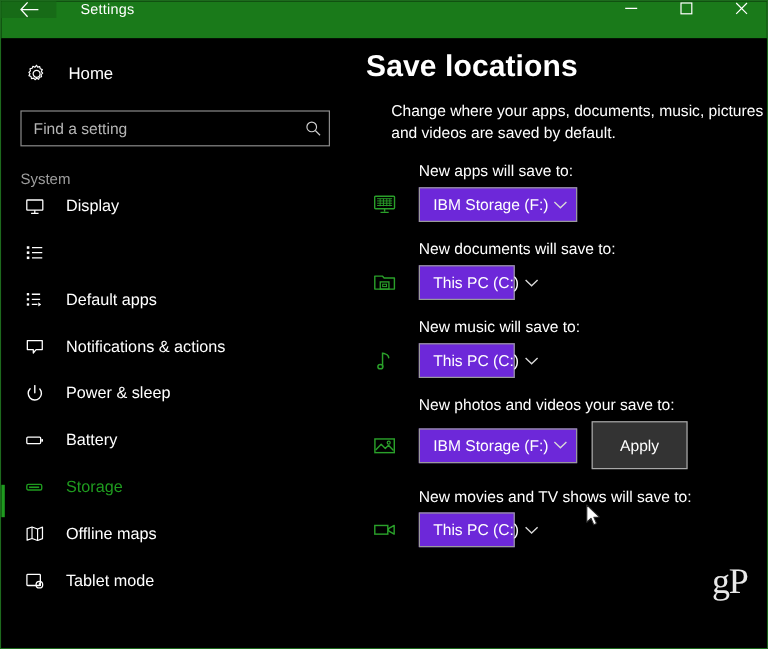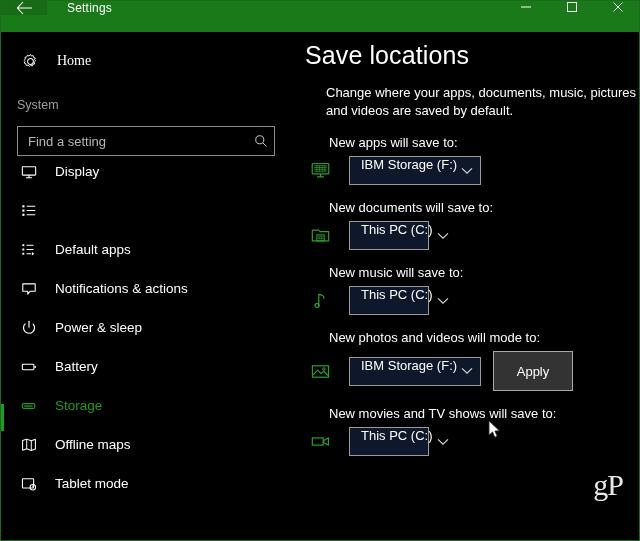--- a/index.html
+++ b/index.html
@@ -66,21 +66,20 @@
     width: 290px; height: 510px;
     background: #000000;
     padding-top: 12px;
   }
   .home-row {
     display: flex;
     align-items: center;
     height: 34px;
     padding-left: 16px;
     cursor: pointer;
-    font-family: Liberation Serif, serif;
   }
   .home-row .ico {
     width: 26px;
     display: flex; align-items: center; justify-content: center;
     color: #ffffff;
   }
   .home-row .lbl {
     margin-left: 14px;
     color: #ffffff;
     font-size: 14px;
@@ -148,57 +147,58 @@
     position: absolute;
     left: 290px; top: 31px;
     width: 350px; height: 510px;
     background: #000000;
     padding: 9px 0 0 14px;
     overflow: hidden;
   }
   #page-title {
     color: #ffffff;
     font-size: 25px;
-    font-weight: normal;
+    font-weight: bold;
     letter-spacing: .1px;
   }
   #page-desc {
     color: #ffffff;
     font-size: 13px;
     line-height: 18px;
     margin-top: 14px;
     width: 318px;
     margin-left: 21px;
   }
 
   .save-group { margin-top: 15px; }
   .save-label {
     color: #ffffff;
     font-size: 13px;
-    margin-left: 24px;
+    margin-left: 44px;
     margin-bottom: 6px;
   }
   .save-row {
     display: flex;
     align-items: center;
   }
   .save-ico {
     width: 30px;
     height: 26px;
     display: flex;
     align-items: center;
     justify-content: center;
     color: #2aa02a;
     margin-right: 14px;
   }
   .combo {
     height: 29px;
     border: 1px solid #9a9a9a;
-    background: #0f172a;
-    display: flex;
+    background: #6d28d9;
+    display: flex;
+    align-items: center;
     padding: 0 8px 0 11px;
     cursor: pointer;
   }
   .combo.wide { width: 132px; }
   .combo.narrow { width: 80px; }
   .combo .cval {
     color: #ffffff;
     font-size: 13px;
     flex: 1 1 auto;
     white-space: nowrap;
@@ -269,31 +269,31 @@
     <div class="home-row">
       <span class="ico">
         <svg width="17" height="17" viewBox="0 0 20 20">
           <path d="M10 6.6a3.4 3.4 0 100 6.8 3.4 3.4 0 000-6.8z" fill="none" stroke="#ffffff" stroke-width="1.2"></path>
           <path d="M10 1.6l1 1.9 2.1-.5.5 2.1 2 .8-1 1.9 1.4 1.6-1.6 1.4.5 2.1-2.1.5-.8 2-1.9-1-1.6 1.4-1.4-1.6-2.1.5-.5-2.1-2-.8 1-1.9L2.4 8.6 4 7.2l-.5-2.1 2.1-.5.8-2 1.9 1z" fill="none" stroke="#ffffff" stroke-width="1.1" stroke-linejoin="round"></path>
         </svg>
       </span>
       <span class="lbl">Home</span>
     </div>
 
-    <div id="section-title">System</div>
-
     <div id="search-wrap">
       <input id="search-input" type="text" placeholder="Find a setting" style="">
       <span id="search-icon">
         <svg width="14" height="14" viewBox="0 0 16 16">
           <circle cx="6.6" cy="6.6" r="4.6" fill="none" stroke="#cfcfcf" stroke-width="1.1"></circle>
           <path d="M10 10 L14.5 14.5" stroke="#cfcfcf" stroke-width="1.1" fill="none"></path>
         </svg>
       </span>
     </div>
+
+    <div id="section-title">System</div>
 
     <div id="navlist">
 
       <div class="nav-item">
         <span class="accent"></span>
         <span class="ico">
           <svg width="16" height="16" viewBox="0 0 18 18">
             <rect x="1.5" y="3" width="15" height="9.5" rx="0.6" fill="none" stroke="currentColor" stroke-width="1.2"></rect>
             <path d="M9 12.5 V15.5 M5.5 15.5 H12.5" stroke="currentColor" stroke-width="1.2" fill="none"></path>
           </svg>
@@ -458,21 +458,21 @@
           <span class="chev">
             <svg width="12" height="8" viewBox="0 0 12 8">
               <path d="M1 1.4 L6 6.2 L11 1.4" fill="none" stroke="currentColor" stroke-width="1.15"></path>
             </svg>
           </span>
         </div>
       </div>
     </div>
 
     <div class="save-group">
-      <div class="save-label">New photos and videos will mode to:</div>
+      <div class="save-label">New photos and videos your save to:</div>
       <div class="save-row">
         <span class="save-ico">
           <svg width="19" height="19" viewBox="0 0 20 20">
             <rect x="1.5" y="4" width="17" height="12" fill="none" stroke="currentColor" stroke-width="1.25"></rect>
             <path d="M2.2 13.6 L7 8.6 L10.6 12.3 L13.4 9.6 L17.8 14.2" fill="none" stroke="currentColor" stroke-width="1.2" stroke-linejoin="round"></path>
             <circle cx="13.6" cy="7.3" r="1.3" fill="none" stroke="currentColor" stroke-width="1.1"></circle>
           </svg>
         </span>
         <div class="combo wide">
           <span class="cval">IBM Storage (F:)</span>

